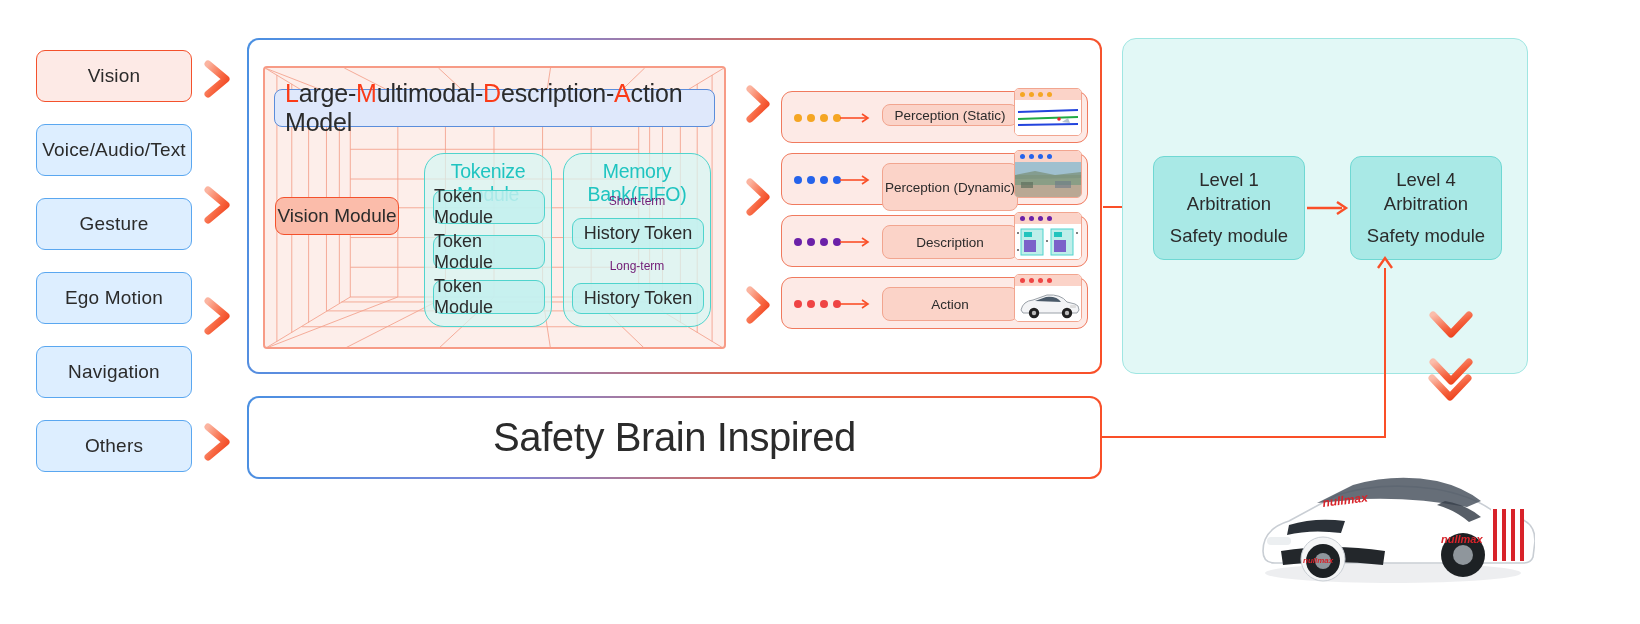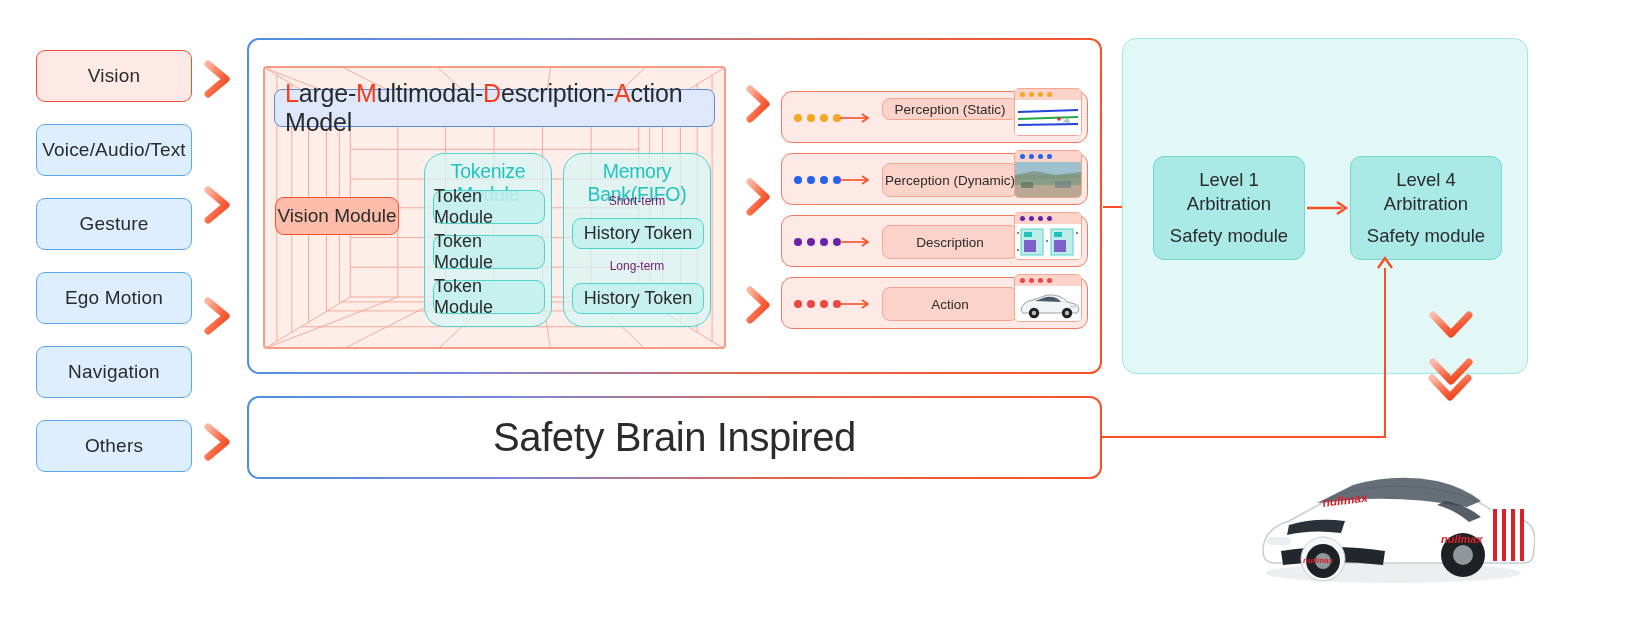--- a/index.html
+++ b/index.html
@@ -247,21 +247,21 @@
   <div class="dots" style="left:12px;top:22px">
     <i style="background:#f5a623"></i>
       <i style="background:#f5a623"></i>
       <i style="background:#f5a623"></i>
       <i style="background:#f5a623"></i>
   </div>
   <svg class="abs" style="left:58px;top:20px" width="34" height="12">
     <line x1="0" y1="6" x2="27" y2="6" stroke="#fa4f28" stroke-width="1.6"></line>
       <polyline points="22,2 28,6 22,10" fill="none" stroke="#fa4f28" stroke-width="1.6"></polyline>
     </svg>
-  <div class="minibtn" style="left:100px;top:6px;width:136px;height:22px">
+  <div class="minibtn" style="left:100px;top:12px;width:136px;height:22px">
     <span>Perception (Static)</span>
     </div>
   <svg class="abs" style="left:243px;top:20px" width="28" height="12">
     <line x1="0" y1="6" x2="21" y2="6" stroke="#fa4f28" stroke-width="1.6"></line>
       <polyline points="16,2 22,6 16,10" fill="none" stroke="#fa4f28" stroke-width="1.6"></polyline>
     </svg>
   <div class="thumb" style="left:232px;top:-4px;width:68px;height:48px">
     <div class="thumbbar">
         <i style="background:#f5a623"></i>
         <i style="background:#f5a623"></i>
@@ -283,21 +283,21 @@
   <div class="dots" style="left:12px;top:22px">
     <i style="background:#2563eb"></i>
       <i style="background:#2563eb"></i>
       <i style="background:#2563eb"></i>
       <i style="background:#2563eb"></i>
   </div>
   <svg class="abs" style="left:58px;top:20px" width="34" height="12">
     <line x1="0" y1="6" x2="27" y2="6" stroke="#fa4f28" stroke-width="1.6"></line>
       <polyline points="22,2 28,6 22,10" fill="none" stroke="#fa4f28" stroke-width="1.6"></polyline>
     </svg>
-  <div class="minibtn" style="left:100px;top:9px;width:136px;height:34px">
+  <div class="minibtn" style="left:100px;top:9px;width:136px;height:48px">
     <span>Perception (Dynamic)</span>
     </div>
   <svg class="abs" style="left:243px;top:20px" width="28" height="12">
     <line x1="0" y1="6" x2="21" y2="6" stroke="#fa4f28" stroke-width="1.6"></line>
       <polyline points="16,2 22,6 16,10" fill="none" stroke="#fa4f28" stroke-width="1.6"></polyline>
     </svg>
   <div class="thumb" style="left:232px;top:-4px;width:68px;height:48px">
     <div class="thumbbar">
         <i style="background:#2563eb"></i>
         <i style="background:#2563eb"></i>

